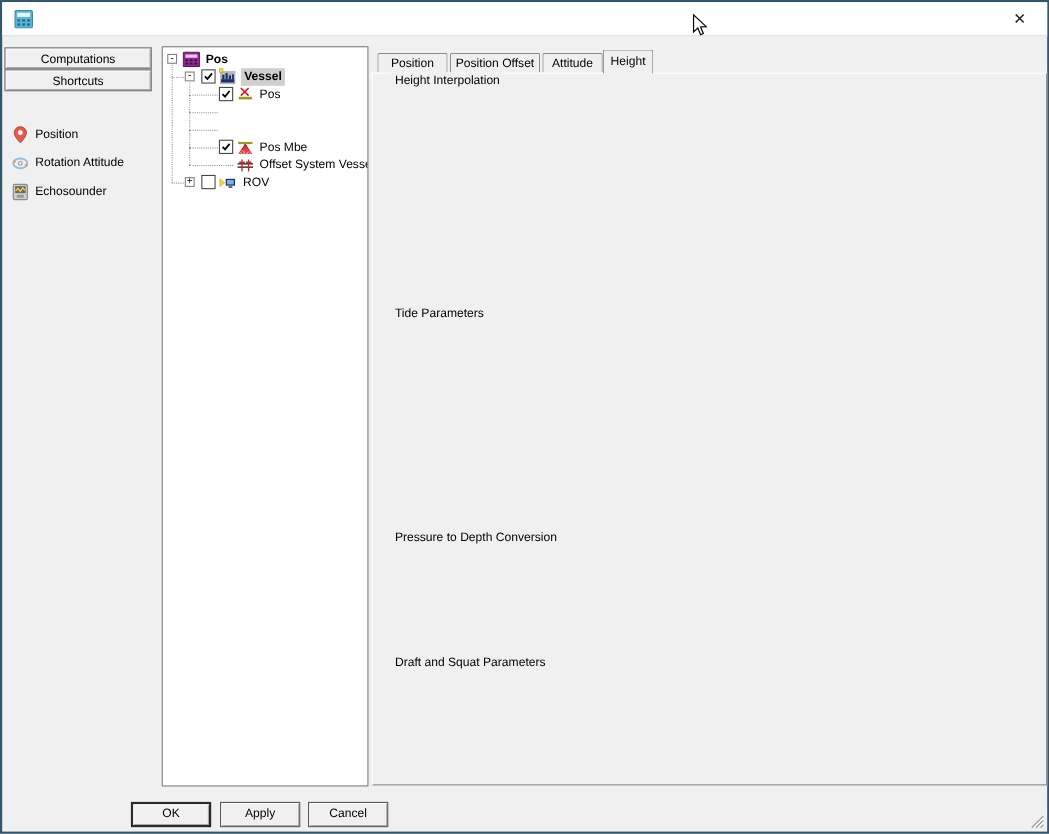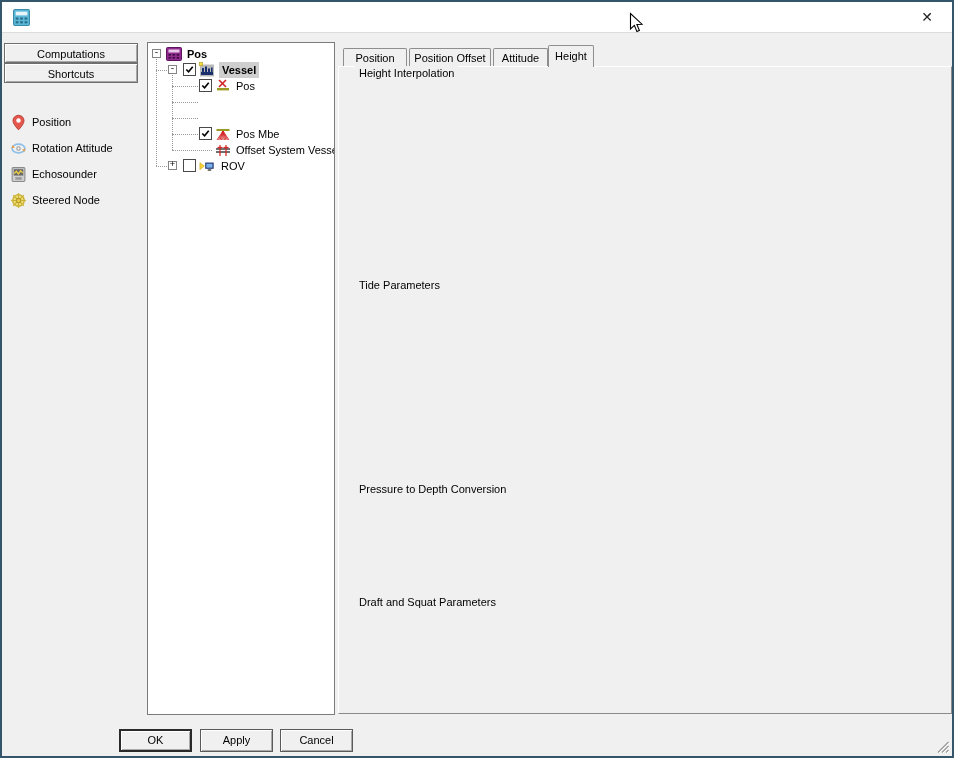--- a/index.html
+++ b/index.html
@@ -110,33 +110,20 @@
     <span class="si-label">Echosounder</span>
   </div>
   <div class="side-item" style="top:135px">
     <svg class="si-icon" viewBox="0 0 16 16">
         <ellipse cx="8" cy="8" rx="6" ry="4.2" fill="none" stroke="#8fc0e8" stroke-width="1.6"></ellipse>
         <path d="M2.6 4.6l-1.2 3.2 3.1-.7z" fill="#e89a3c"></path>
         <path d="M13.4 11.4l1.2-3.2-3.1.7z" fill="#e89a3c"></path>
         <circle cx="8" cy="8" r="1.6" fill="#f4f4f4" stroke="#9a9a9a"></circle>
       </svg>
     <span class="si-label">Rotation Attitude</span>
-  </div>
-  <div class="side-item" style="top:187px">
-    <svg class="si-icon" viewBox="0 0 16 16">
-        <circle cx="8" cy="8" r="5.4" fill="#f2e27a" stroke="#cbb33a" stroke-width="1.4"></circle>
-        <g stroke="#cbb33a" stroke-width="1.2">
-          <line x1="8" y1="1" x2="8" y2="15"></line>
-          <line x1="1" y1="8" x2="15" y2="8"></line>
-          <line x1="3" y1="3" x2="13" y2="13"></line>
-          <line x1="13" y1="3" x2="3" y2="13"></line>
-        </g>
-        <circle cx="8" cy="8" r="2" fill="#e8cf4e" stroke="#b89c28"></circle>
-      </svg>
-    <span class="si-label">Steered Node</span>
   </div>
 
   <div class="tree">
 
     <div class="dot-v" style="left:8px;top:14px;height:109px;"></div>
     <div class="dot-h" style="left:8px;top:27px;width:11px;"></div>
     <div class="dot-h" style="left:8px;top:123px;width:11px;"></div>
     <div class="dot-v" style="left:24px;top:32px;height:75px;"></div>
     <div class="dot-h" style="left:24px;top:43px;width:26px;"></div>
     <div class="dot-h" style="left:24px;top:59px;width:26px;"></div>

